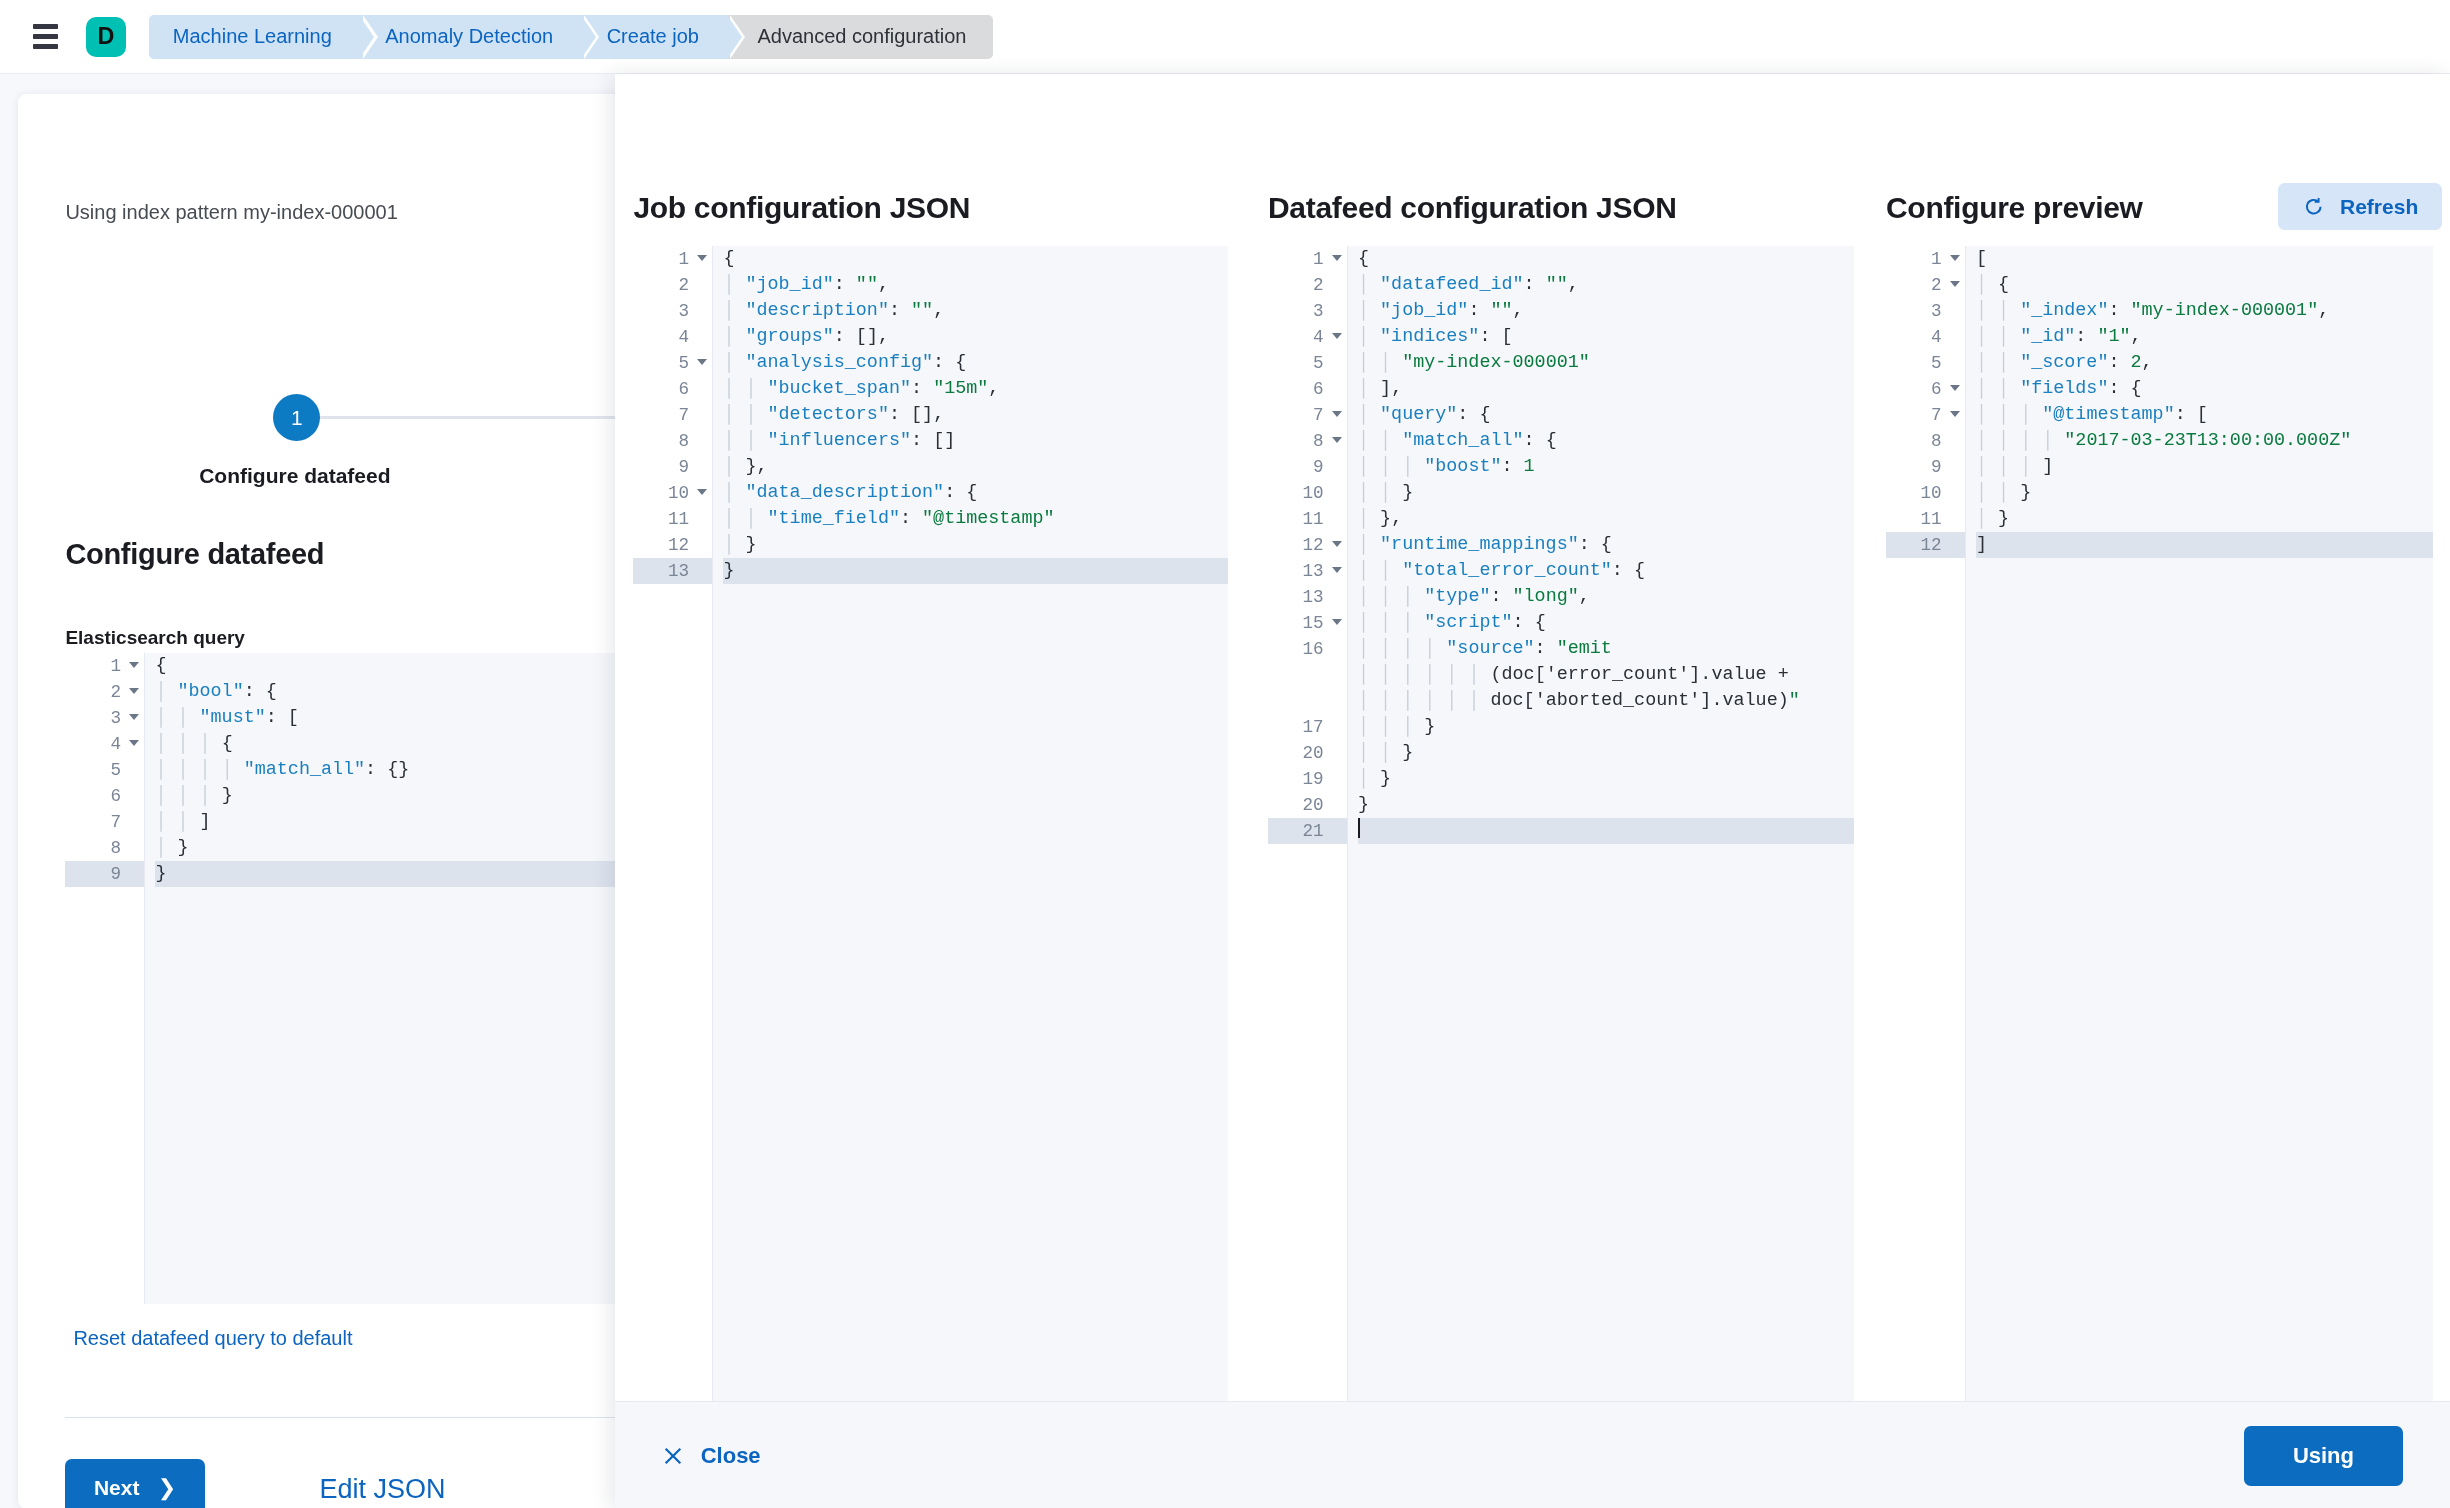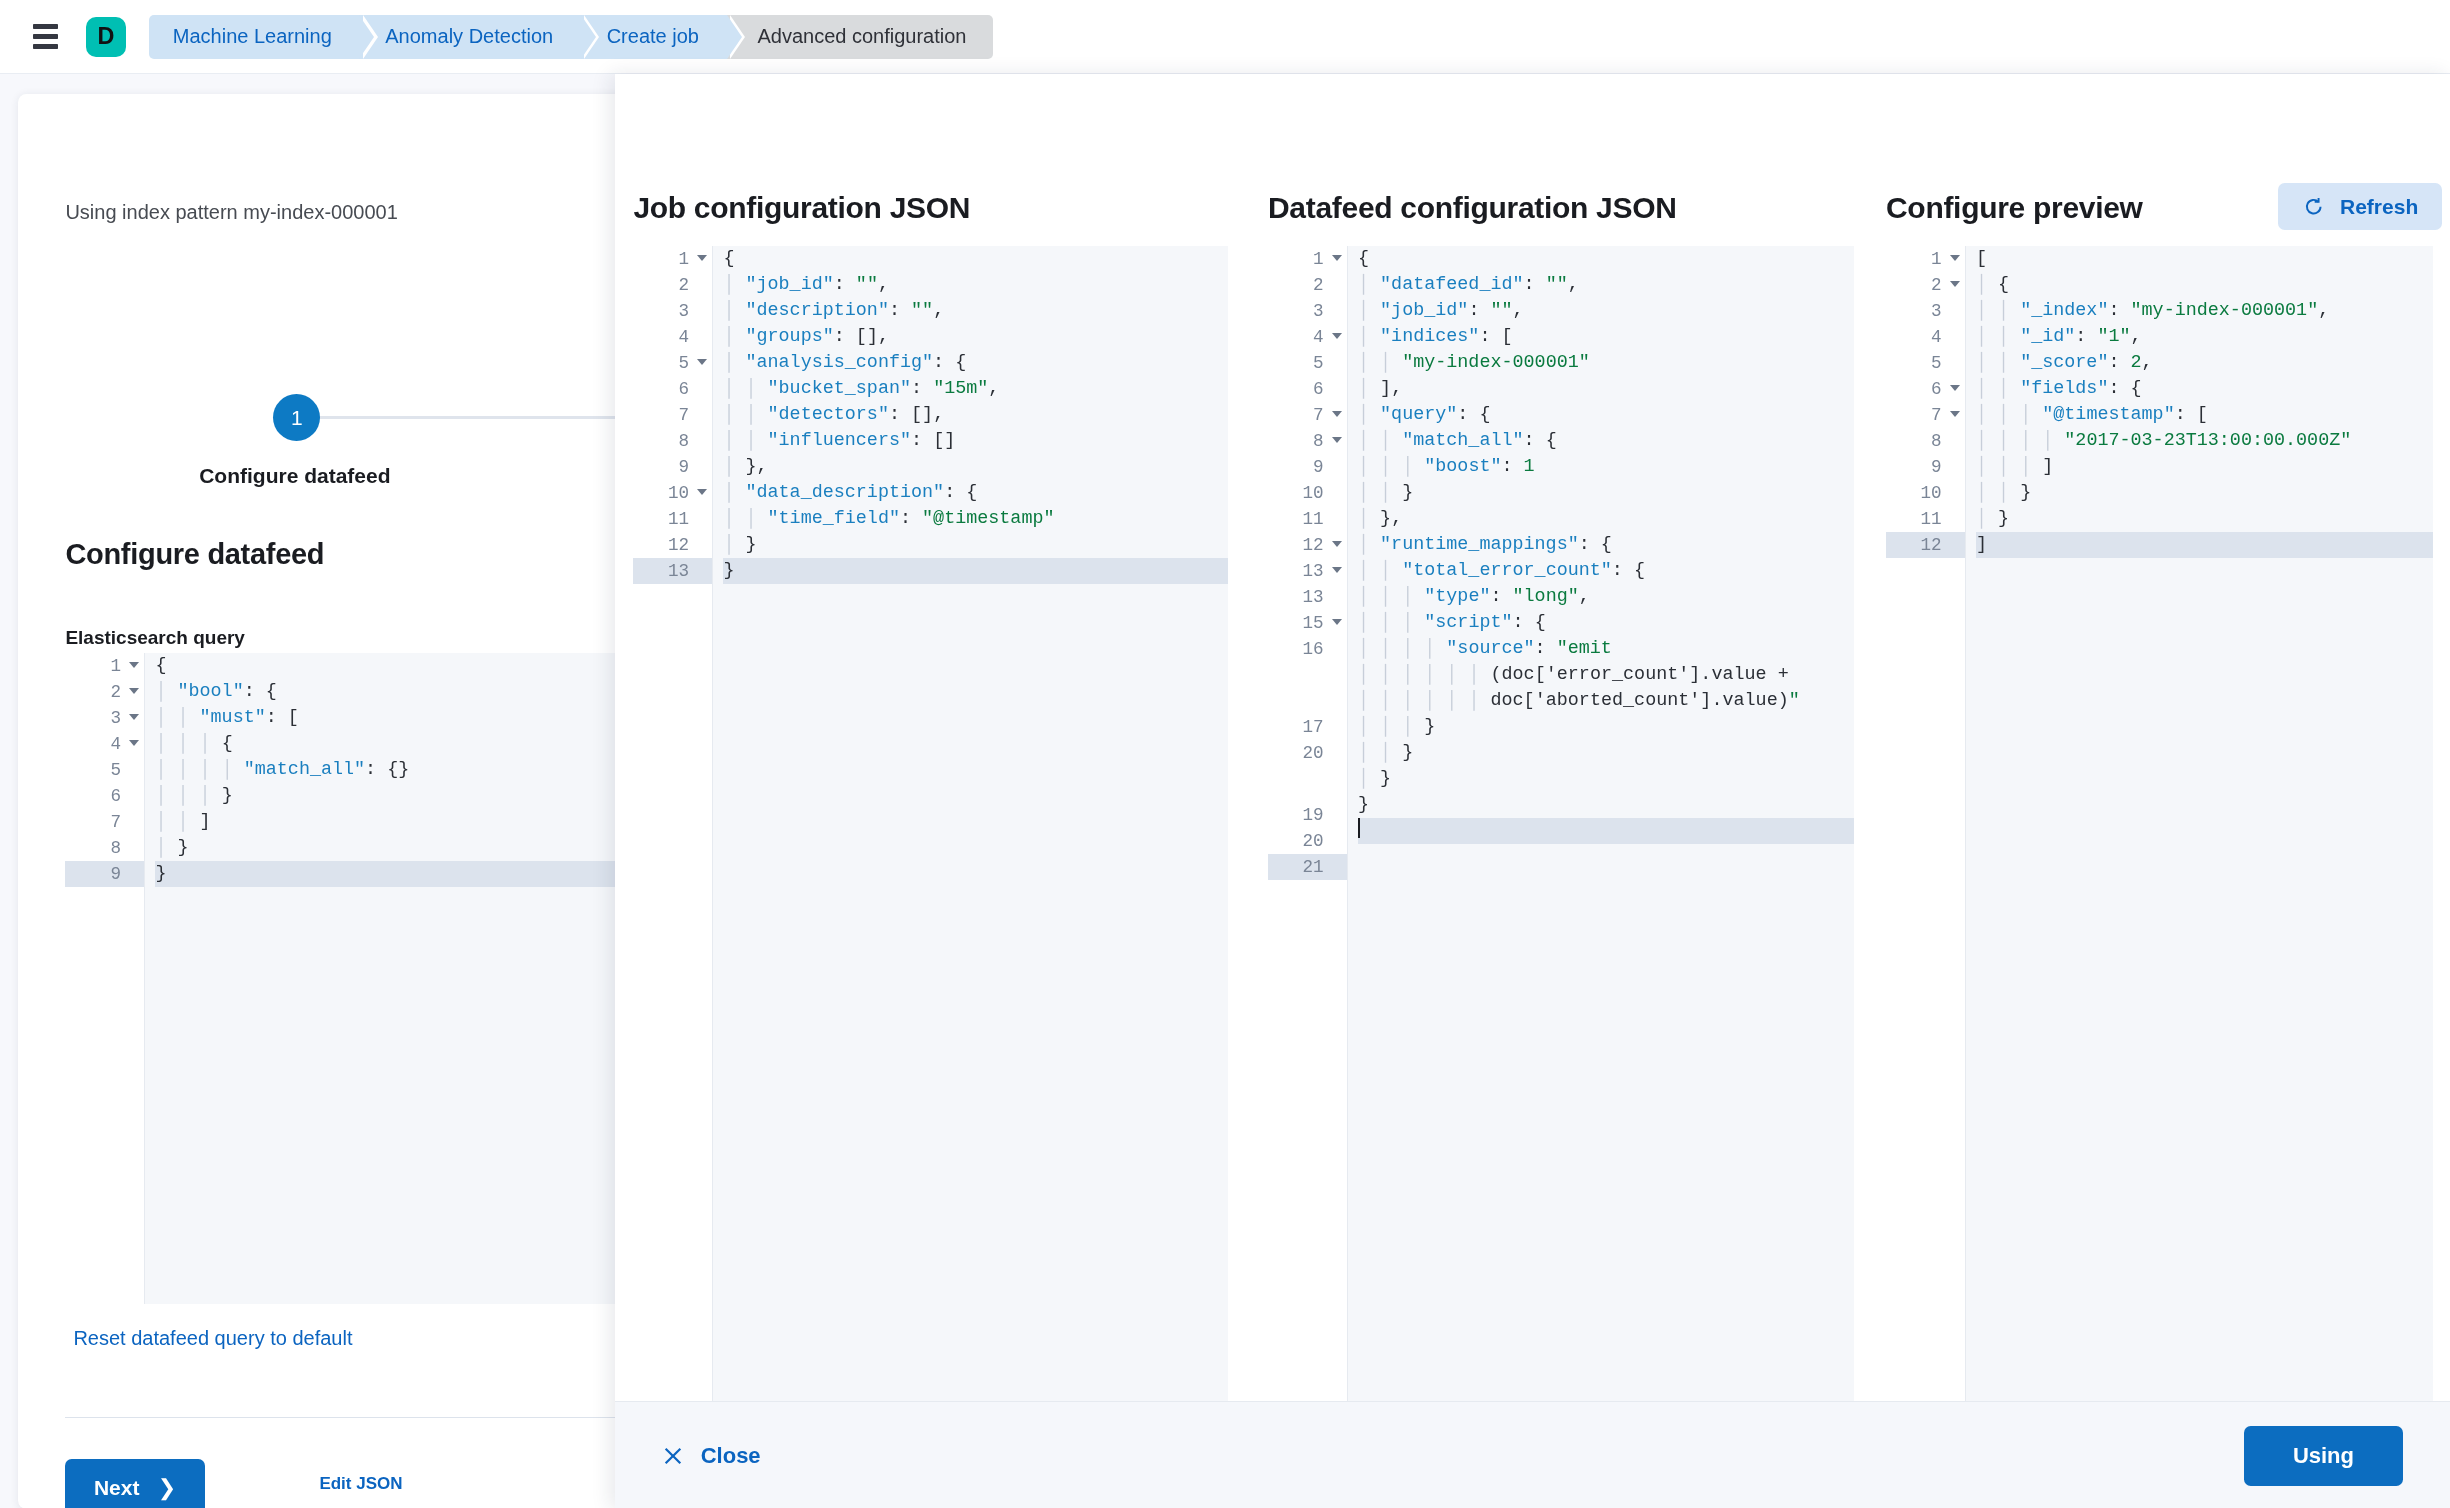--- a/index.html
+++ b/index.html
@@ -106,21 +106,21 @@
   }
   .btn-next {
     position:absolute; left: 47px; top: 1365px; height: 57px; padding: 0 28.5px;
     background:#0c6dc0; color:#fff; border:none; border-radius: 6.7px;
     font-size: 21px; font-weight: 700; display:flex; align-items:center; gap:18.4px;
     cursor:pointer; font-family:"Liberation Sans", sans-serif;
   }
   .btn-next .chev { font-size: 22px; font-weight: 400; }
   .btn-editjson {
     position:absolute; left: 301px; top: 1380px;
-    font-size: 17px; font-weight: 700; color:#0b64c0; cursor:pointer;
+    font-size: 27px; font-weight: 400; color:#0b64c0; cursor:pointer;
   }
 
   
   .flyout {
     position:absolute; left: 615px; top: 74px; width: 1835px; height: 1435px;
     background:#ffffff; box-shadow: -5px 0 18.4px rgba(30,40,70,0.10);
     overflow: hidden;
   }
   .flyout-body { position:absolute; left:0; top:0; width:1835px; height:1327px; }
   .col { position:absolute; top: 0; height: 1327px; }
@@ -405,21 +405,21 @@
                 </div>
                 <div class="ln-row" style="height: 78px;">
                   <span class="ln-num" style="line-height: 26px;">16</span>
                 </div>
                 <div class="ln-row" style="height: 26px;">
                   <span class="ln-num" style="line-height: 26px;">17</span>
                 </div>
                 <div class="ln-row" style="height: 26px;">
                   <span class="ln-num" style="line-height: 26px;">20</span>
                 </div>
-                <div class="ln-row" style="height: 26px; margin-top: 36px;">
+                <div class="ln-row" style="height: 26px;">
                   <span class="ln-num" style="line-height: 26px;">19</span>
                 </div>
                 <div class="ln-row" style="height: 26px;">
                   <span class="ln-num" style="line-height: 26px;">20</span>
                 </div>
                 <div class="ln-row hl-gutter" style="height: 26px;">
                   <span class="ln-num" style="line-height: 26px;">21</span>
                 </div>
               </div>
               <div class="code">

